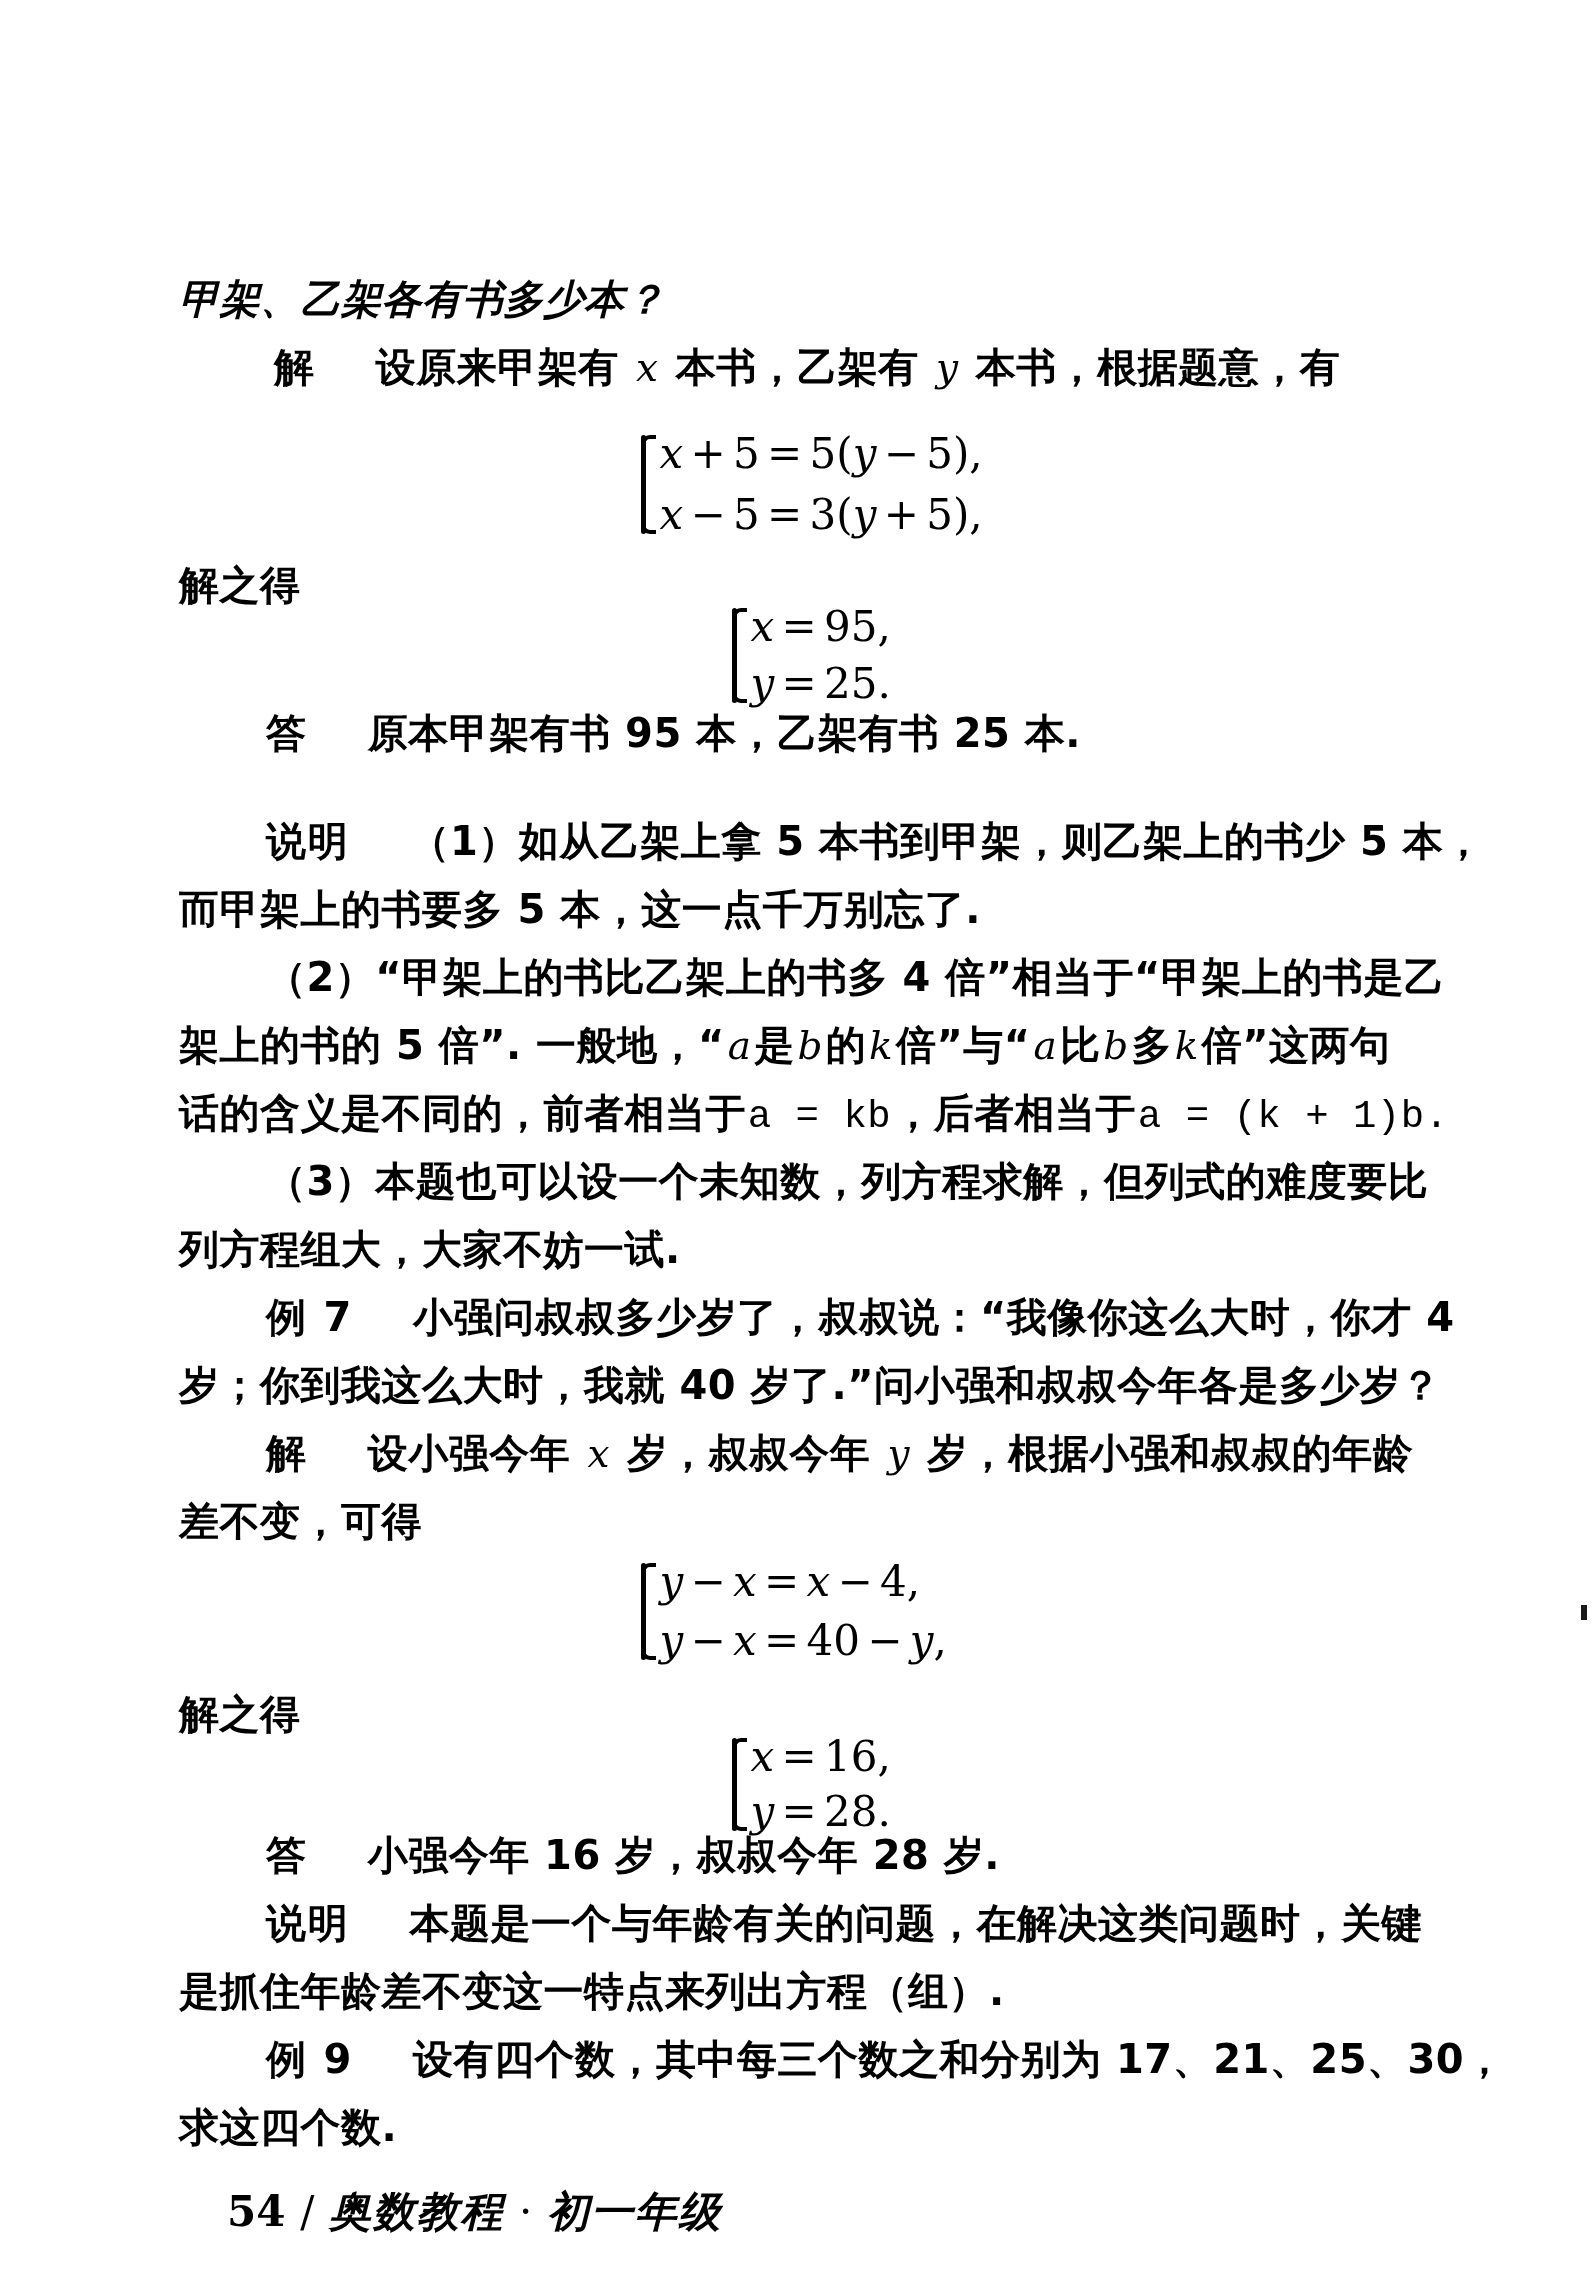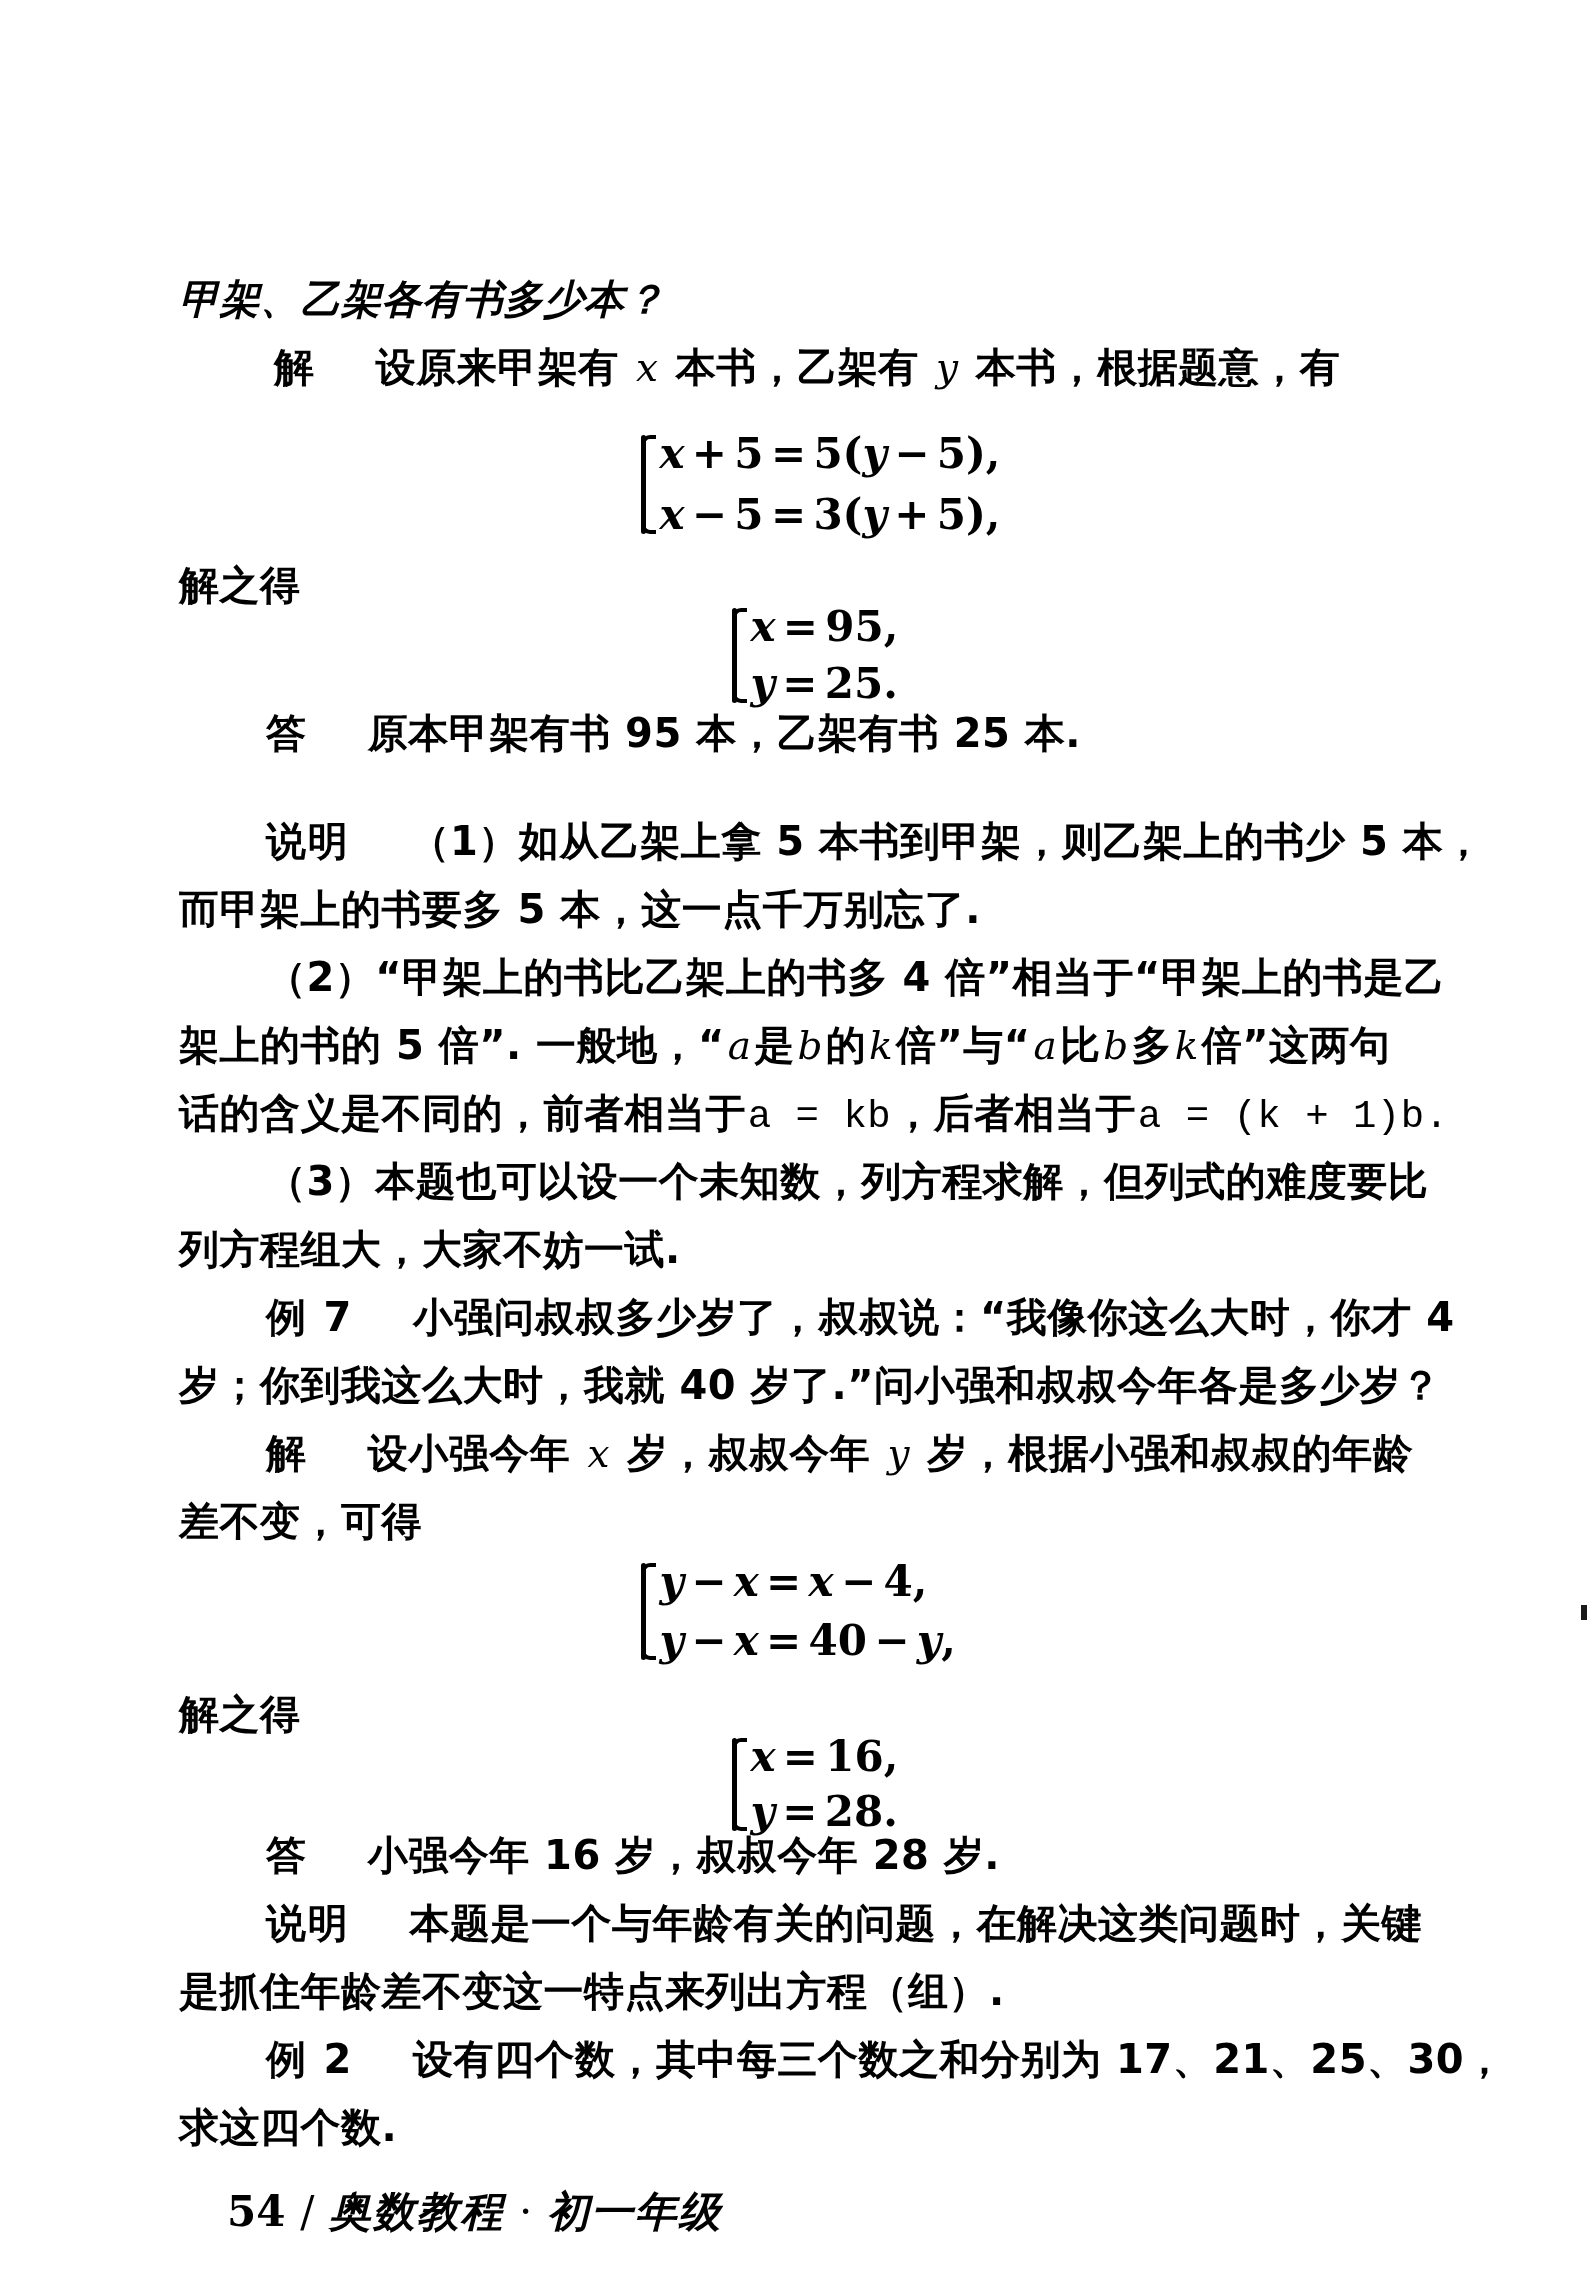--- a/index.html
+++ b/index.html
@@ -45,21 +45,20 @@
   }
   .lbl { font-weight:800; letter-spacing:1.8px; }
   .gap { display:inline-block; width:31px; }
 
   
   .eqsys {
     position:absolute;
     display:flex;
     align-items:stretch;
     font-family:"DejaVu Serif","Liberation Serif",serif;
-    font-weight:bold;
   }
   .brace {
     position:relative;
     width:20px;
     flex:0 0 20px;
   }
   .brace::before {
     content:"";
     position:absolute;
     left:7.3px; top:1.8px; bottom:1.8px;
@@ -250,21 +249,21 @@
 
   <div class="line indent" style="top:1903px;">
     <span class="lbl">说明</span>
     <span class="gap"></span>
     <span>本题是一个与年龄有关的问题，在解决这类问题时，关键</span>
   </div>
 
   <div class="line left0" style="top:1971px;">是抓住年龄差不变这一特点来列出方程（组）.</div>
 
   <div class="line indent" style="top:2039px;">
-    <span class="lbl">例 2</span>
+    <span class="lbl">例 9</span>
     <span class="gap"></span>
     <span>设有四个数，其中每三个数之和分别为 17、21、25、30，</span>
   </div>
 
   <div class="line left0" style="top:2107px;">求这四个数.</div>
 
   <div class="footer" style="top:2184px;">
     <span class="pg">54</span><span class="slash">/</span><span class="bk">奥数教程</span><span class="slash">·</span><span class="bk">初一年级</span>
   </div>
 

